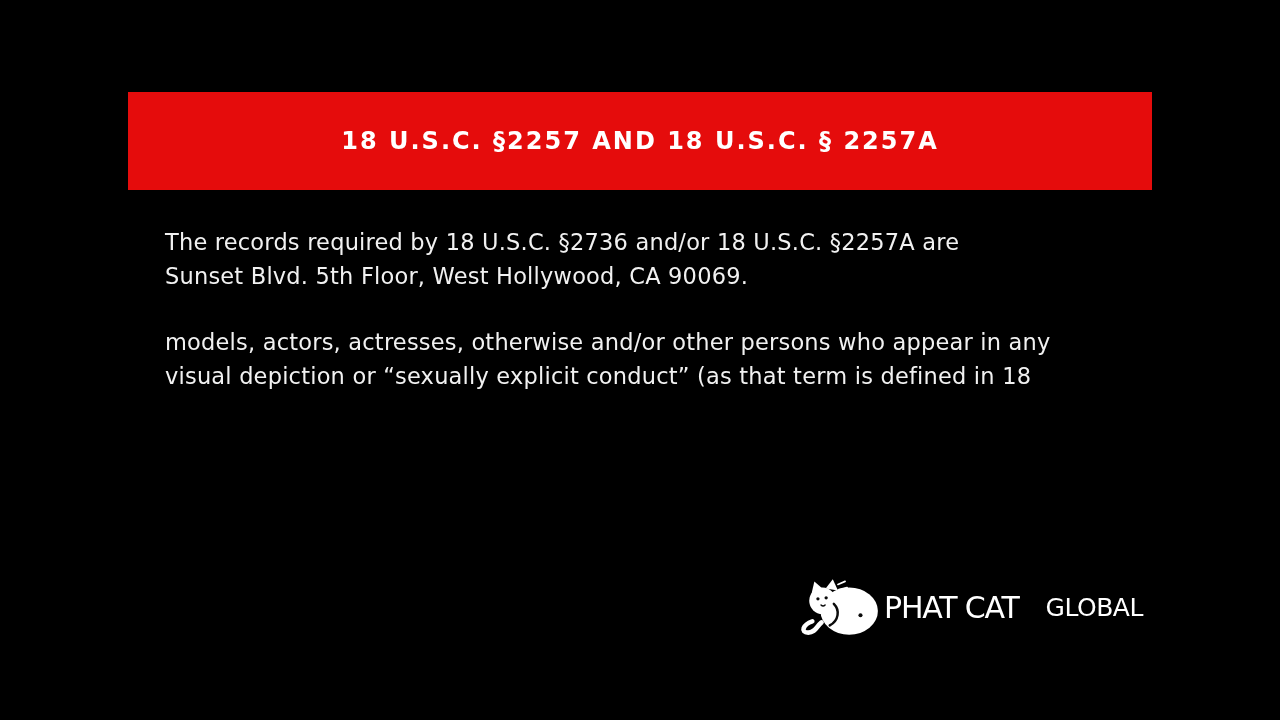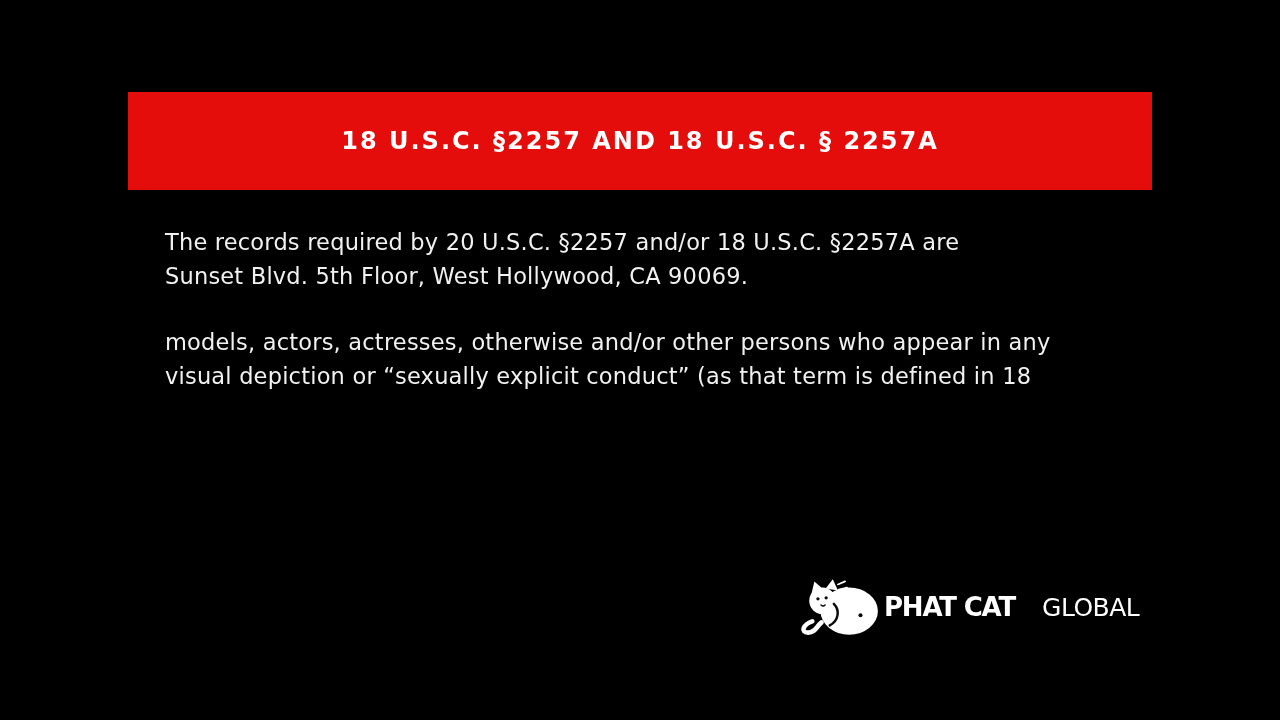--- a/index.html
+++ b/index.html
@@ -50,22 +50,22 @@
   .logo {
     position: absolute;
     left: 800px;
     top: 578px;
     display: flex;
     align-items: center;
     color: #ffffff;
   }
   .cat-icon { width: 82px; height: 58px; flex: none; }
   .wordmark-bold {
-    font-weight: bold;
-    font-size: 26px;
+    font-weight: normal;
+    font-size: 30px;
     letter-spacing: -1.2px;
     margin-left: 2px;
     white-space: nowrap;
   }
   .wordmark-light {
     font-weight: normal;
     font-size: 25px;
     letter-spacing: -0.5px;
     margin-left: 27px;
     white-space: nowrap;
@@ -75,21 +75,21 @@
 <body>
 
 <div class="stage">
 
   <header class="banner">
     <div class="banner-line">18 U.S.C. §2257 AND 18 U.S.C. § 2257A</div>
   </header>
 
   <main class="content">
     <p class="para">
-      <span class="line">The records required by 20 U.S.C. §2257 and/or 18 U.S.C. §2257A are</span>
+      <span class="line">The records required by 18 U.S.C. §2736 and/or 18 U.S.C. §2257A are</span>
       <span class="line">Sunset Blvd. 5th Floor, West Hollywood, CA 90069.</span>
     </p>
     <p class="para">
       <span class="line">models, actors, actresses, otherwise and/or other persons who appear in any</span>
       <span class="line">visual depiction or “sexually explicit conduct” (as that term is defined in 18</span>
     </p>
   </main>
 
   <div class="logo">
     <svg class="cat-icon" viewBox="0 0 80 56" xmlns="http://www.w3.org/2000/svg" aria-hidden="true">

